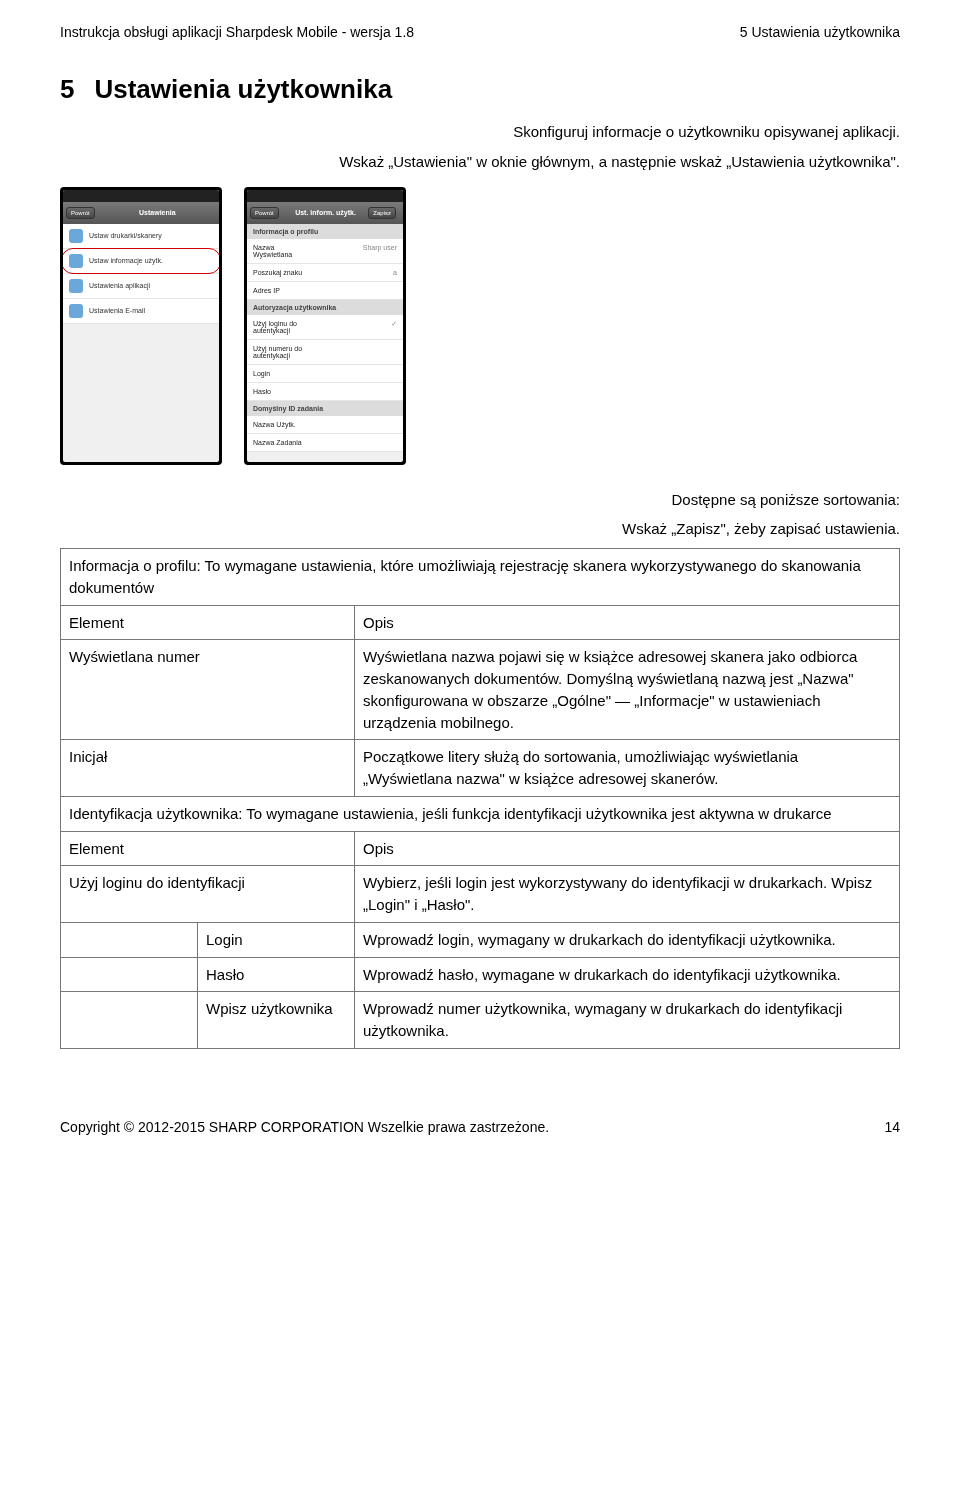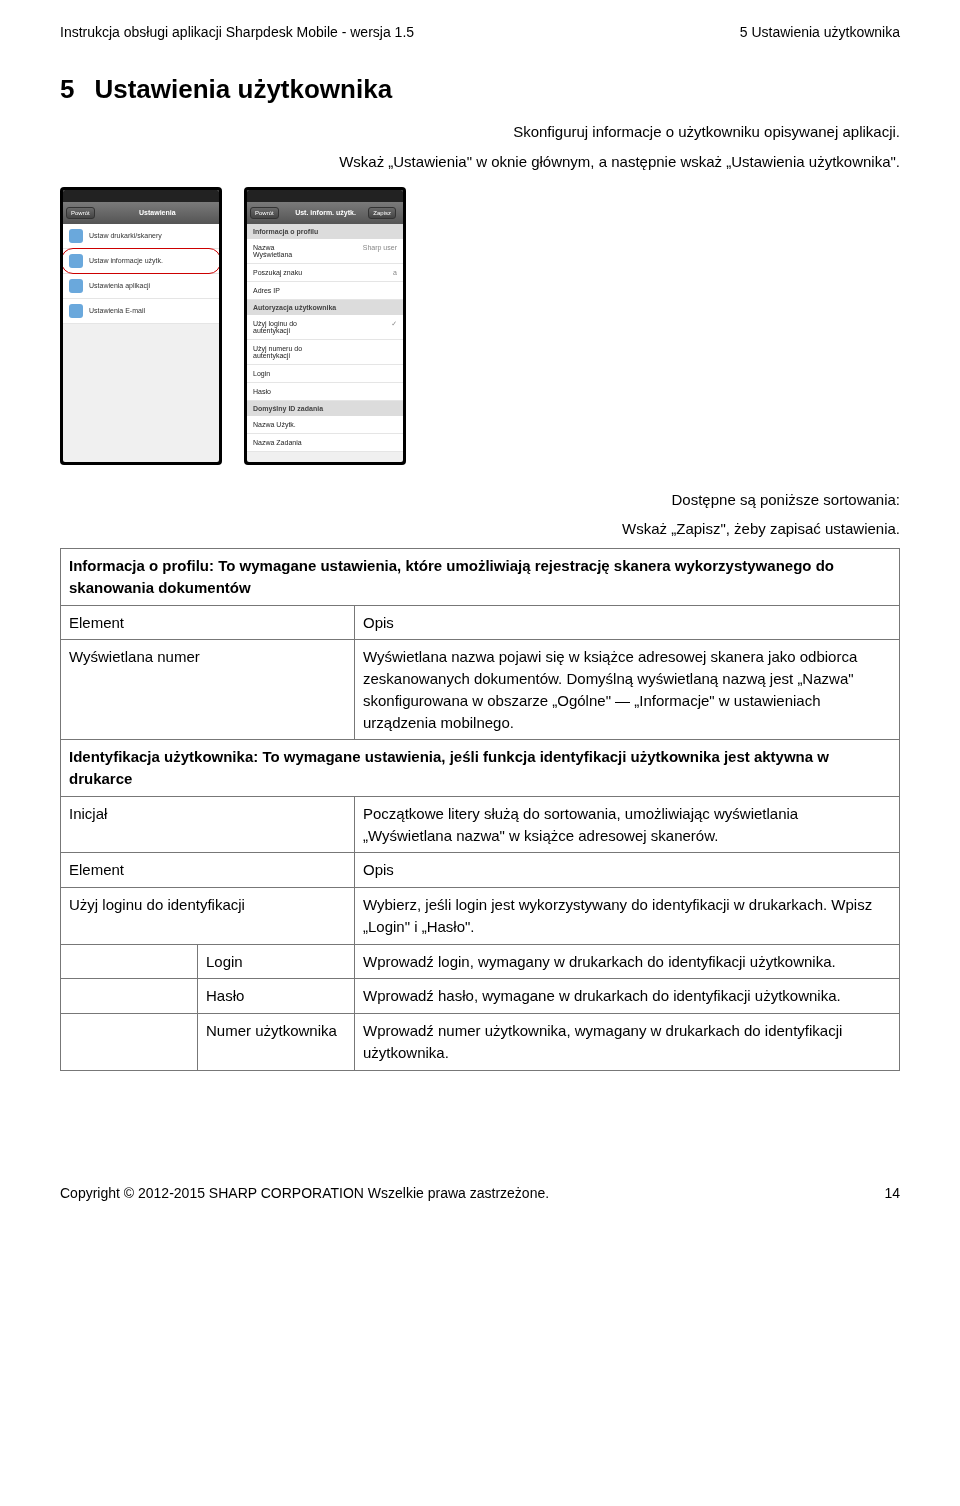--- a/index.html
+++ b/index.html
@@ -147,36 +147,36 @@
   }
   table.settings td, table.settings th {
     border: 1px solid #777;
     padding: 6px 8px;
     vertical-align: top;
     text-align: left;
     font-size: 15px;
     line-height: 1.45;
   }
   .span-head {
-    font-weight: bold;
+    font-weight: normal;
     margin-top: 40px;
   }
   .footer {
-    margin-top: 114px;
+    margin-top: 70px;
     display: flex;
     justify-content: space-between;
     font-size: 14px;
   }
 </style>
 </head>
 <body>
 
 <div class="page">
   <div class="header">
-    <div>Instrukcja obsługi aplikacji Sharpdesk Mobile - wersja 1.5</div>
+    <div>Instrukcja obsługi aplikacji Sharpdesk Mobile - wersja 1.8</div>
     <div>5 Ustawienia użytkownika</div>
   </div>
 
   <h1>
     <span class="num">5</span><span>Ustawienia użytkownika</span>
   </h1>
 
   <p>Skonfiguruj informacje o użytkowniku opisywanej aplikacji.</p>
   <p>Wskaż „Ustawienia" w oknie głównym, a następnie wskaż „Ustawienia użytkownika".</p>
 
@@ -272,25 +272,25 @@
     </tr>
     <tr>
       <td colspan="2">Element</td>
       <td>Opis</td>
     </tr>
     <tr>
       <td colspan="2" style="width:160px">Wyświetlana numer</td>
       <td>Wyświetlana nazwa pojawi się w książce adresowej skanera jako odbiorca zeskanowanych dokumentów. Domyślną wyświetlaną nazwą jest „Nazwa" skonfigurowana w obszarze „Ogólne" — „Informacje" w ustawieniach urządzenia mobilnego.</td>
     </tr>
     <tr>
-      <td colspan="3" class="span-head">Identyfikacja użytkownika: To wymagane ustawienia, jeśli funkcja identyfikacji użytkownika jest aktywna w drukarce</td>
-    </tr>
-    <tr>
       <td colspan="2">Inicjał</td>
       <td>Początkowe litery służą do sortowania, umożliwiając wyświetlania „Wyświetlana nazwa" w książce adresowej skanerów.</td>
+    </tr>
+    <tr>
+      <td colspan="3" class="span-head">Identyfikacja użytkownika: To wymagane ustawienia, jeśli funkcja identyfikacji użytkownika jest aktywna w drukarce</td>
     </tr>
     <tr>
       <td colspan="2">Element</td>
       <td>Opis</td>
     </tr>
     <tr>
       <td colspan="2" style="width:260px">Użyj loginu do identyfikacji</td>
       <td>Wybierz, jeśli login jest wykorzystywany do identyfikacji w drukarkach. Wpisz „Login" i „Hasło".</td>
     </tr>
     <tr>
@@ -298,21 +298,21 @@
       <td style="width:140px">Login</td>
       <td>Wprowadź login, wymagany w drukarkach do identyfikacji użytkownika.</td>
     </tr>
     <tr>
       <td></td>
       <td>Hasło</td>
       <td>Wprowadź hasło, wymagane w drukarkach do identyfikacji użytkownika.</td>
     </tr>
     <tr>
       <td></td>
-      <td>Numer użytkownika</td>
+      <td>Wpisz użytkownika</td>
       <td>Wprowadź numer użytkownika, wymagany w drukarkach do identyfikacji użytkownika.</td>
     </tr>
   </tbody>
     </table>
 
   <div class="footer">
     <div>Copyright © 2012-2015 SHARP CORPORATION Wszelkie prawa zastrzeżone.</div>
     <div>14</div>
   </div>
 </div>

